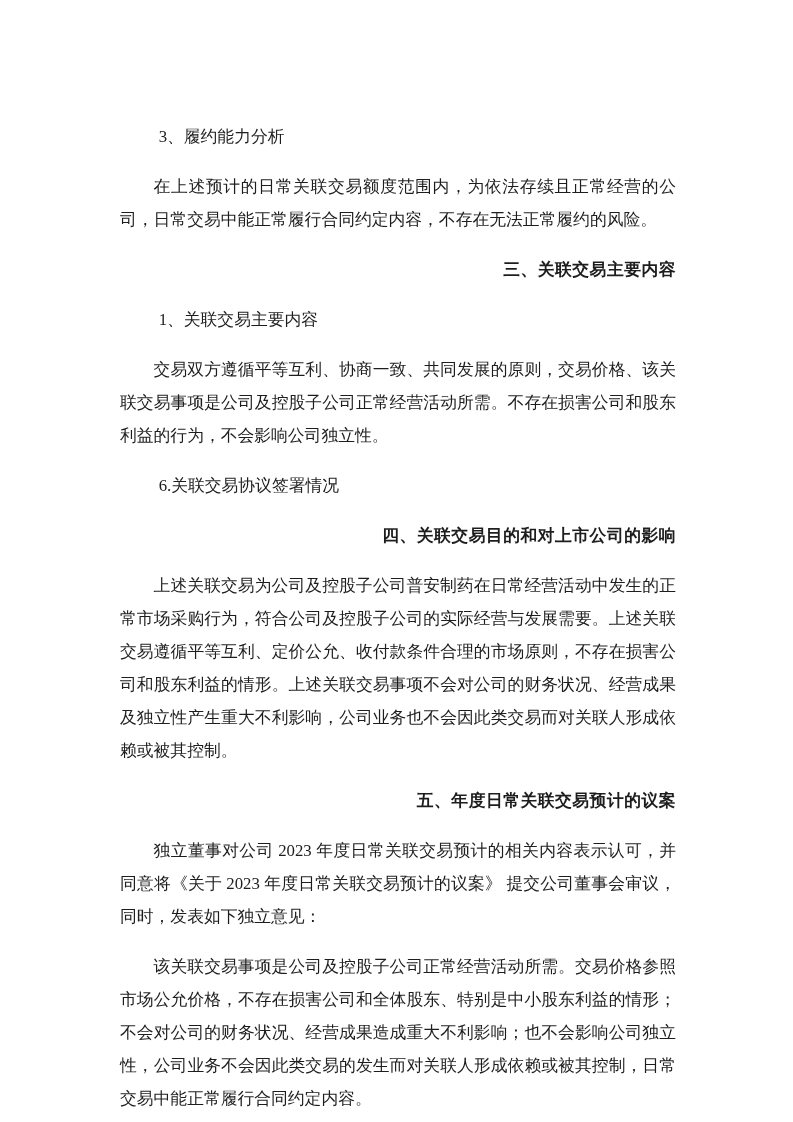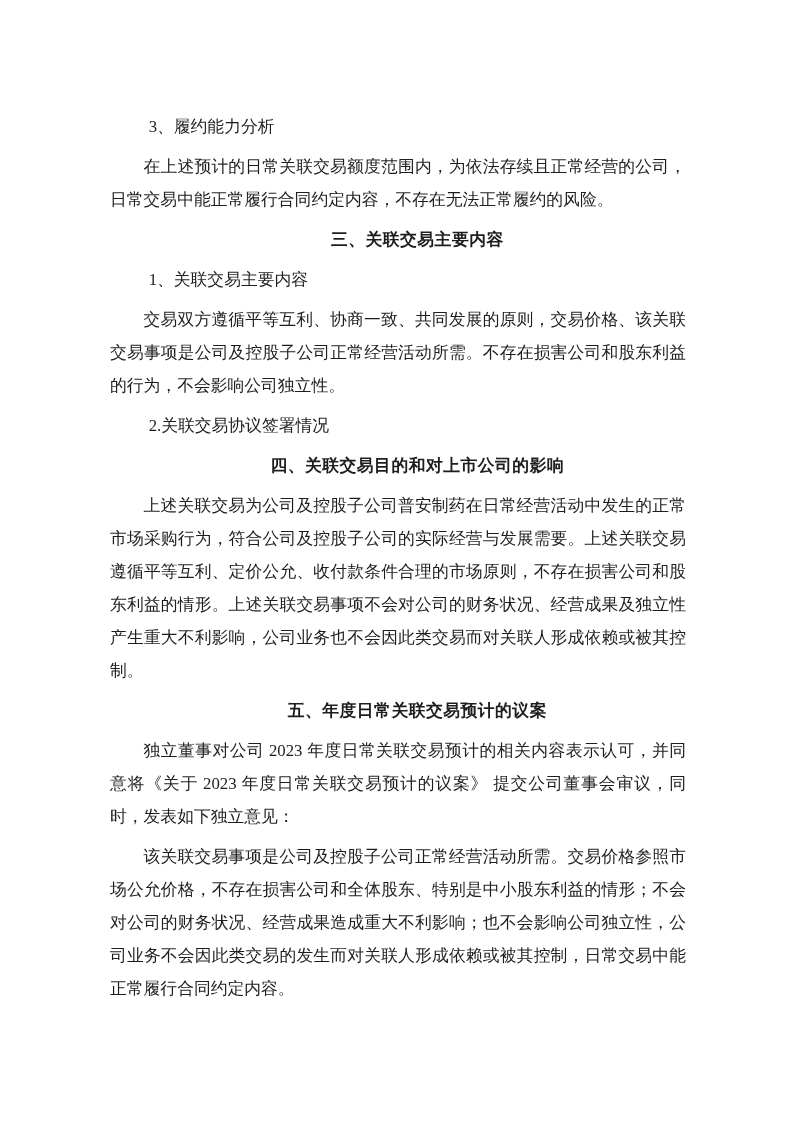--- a/index.html
+++ b/index.html
@@ -19,58 +19,58 @@
   }
   .doc {
     font-family: "Liberation Serif", "DejaVu Serif", serif;
     font-size: 16.8px;
     line-height: 33px;
     color: #1d1d1d;
     text-align: justify;
     text-justify: inter-character;
   }
   .doc p, .doc h3 {
-    margin: 7px;
+    margin: 17px;
     padding: 0;
     font-family: Liberation Serif, serif;
   }
   .para {
     text-indent: 2em;
     font-weight: normal;
   }
   .num-item {
     text-indent: 2.3em;
     font-weight: normal;
     text-align: left;
   }
   .heading {
     text-indent: 2.3em;
     font-weight: 700;
     font-size: 16.8px;
-    text-align: center;
+    text-align: right;
     letter-spacing: 0.5px;
   }
 </style>
 </head>
 <body>
 
 <div class="page">
   <div class="doc">
 
     <p class="num-item">3、履约能力分析</p>
 
     <p class="para">在上述预计的日常关联交易额度范围内，为依法存续且正常经营的公司，日常交易中能正常履行合同约定内容，不存在无法正常履约的风险。</p>
 
     <h3 class="heading">三、关联交易主要内容</h3>
 
     <p class="num-item">1、关联交易主要内容</p>
 
     <p class="para">交易双方遵循平等互利、协商一致、共同发展的原则，交易价格、该关联交易事项是公司及控股子公司正常经营活动所需。不存在损害公司和股东利益的行为，不会影响公司独立性。</p>
 
-    <p class="num-item">2.关联交易协议签署情况</p>
+    <p class="num-item">6.关联交易协议签署情况</p>
 
 
     <h3 class="heading">四、关联交易目的和对上市公司的影响</h3>
 
     <p class="para">上述关联交易为公司及控股子公司普安制药在日常经营活动中发生的正常市场采购行为，符合公司及控股子公司的实际经营与发展需要。上述关联交易遵循平等互利、定价公允、收付款条件合理的市场原则，不存在损害公司和股东利益的情形。上述关联交易事项不会对公司的财务状况、经营成果及独立性产生重大不利影响，公司业务也不会因此类交易而对关联人形成依赖或被其控制。</p>
 
     <h3 class="heading">五、年度日常关联交易预计的议案</h3>
 
     <p class="para">独立董事对公司 2023 年度日常关联交易预计的相关内容表示认可，并同意将《关于 2023 年度日常关联交易预计的议案》 提交公司董事会审议，同时，发表如下独立意见：</p>
 

